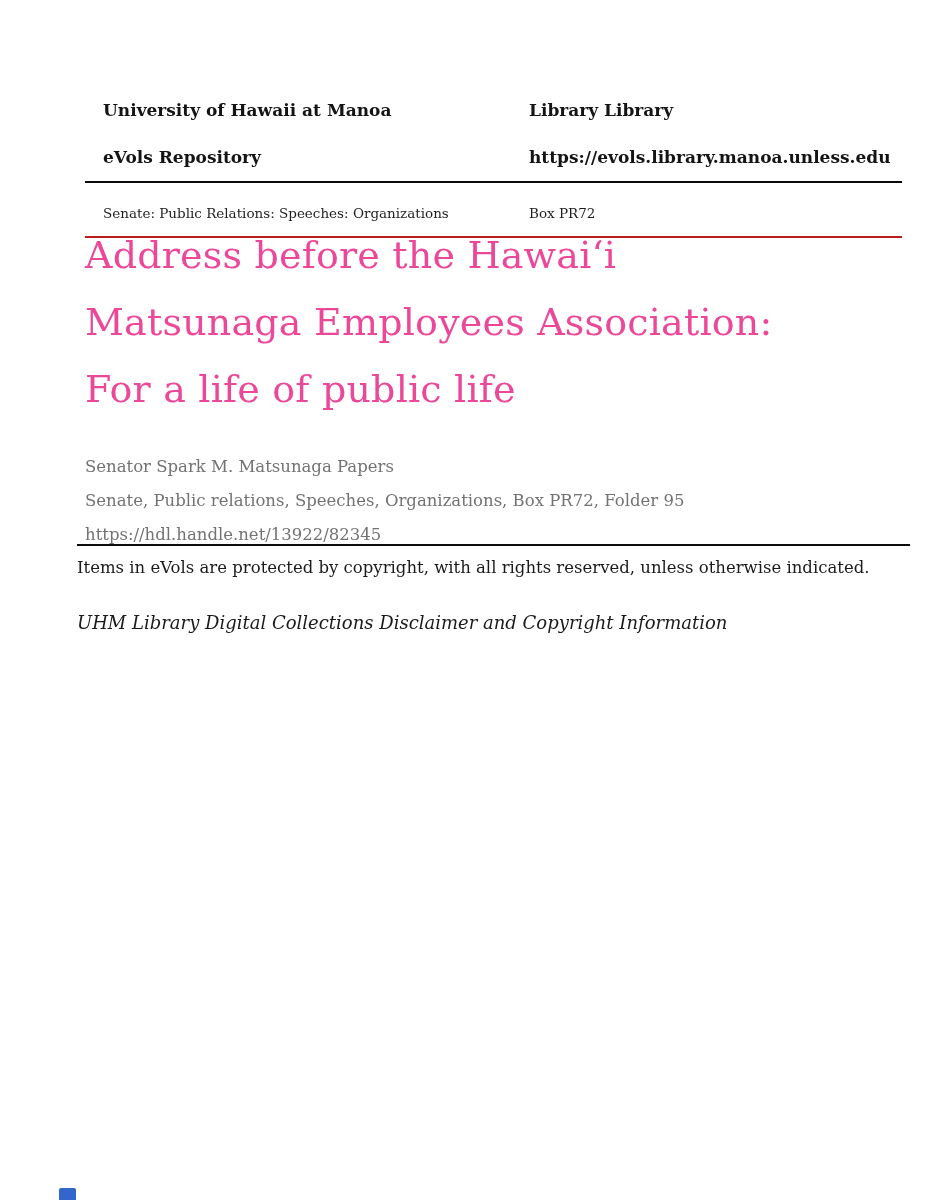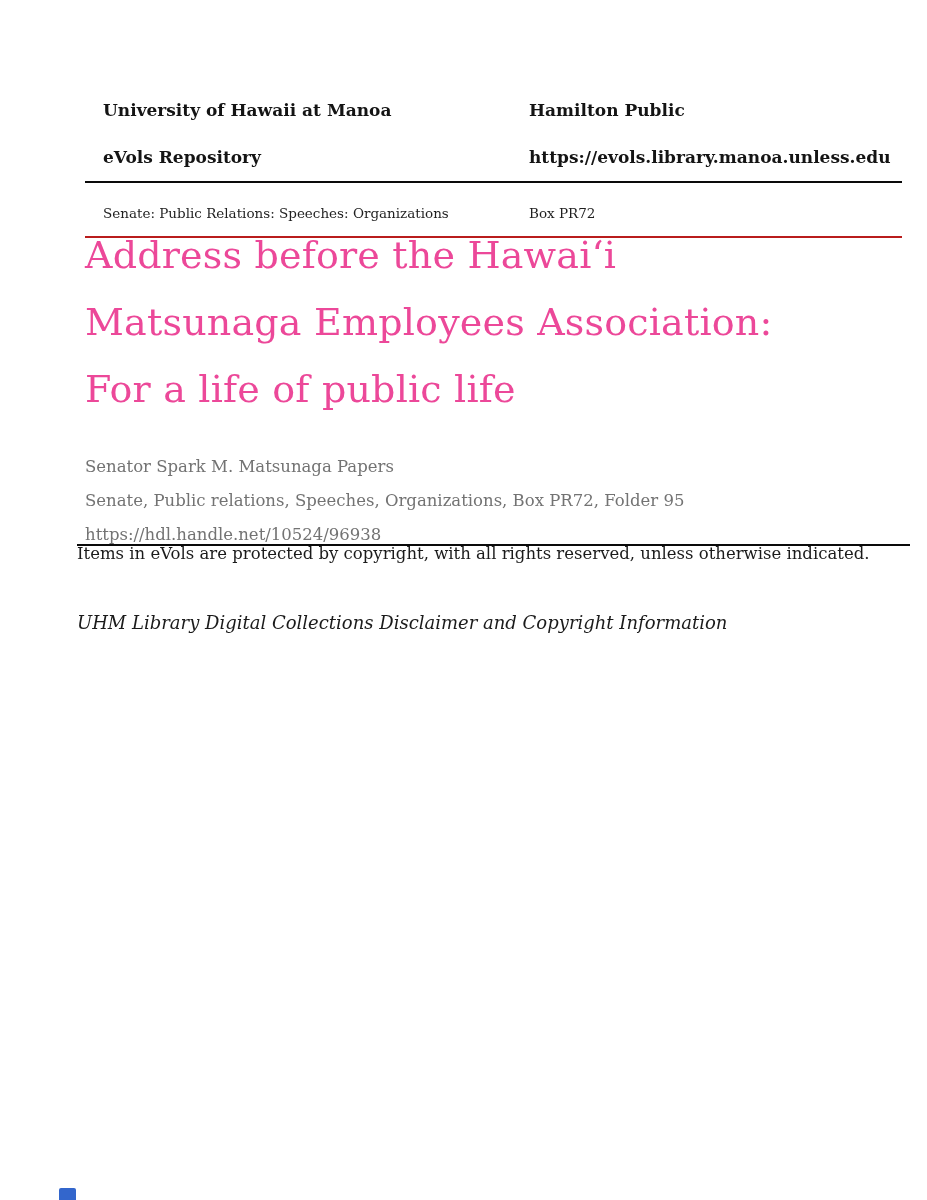--- a/index.html
+++ b/index.html
@@ -61,21 +61,21 @@
     color: #737373;
   }
   .meta-line { white-space: nowrap; }
 
   
   .divider {
     position: absolute; left: 45px; top: 512px; width: 833px; height: 2px;
     background: #0a0a0a; border: 0;
   }
   .rights-line {
-    position: absolute; left: 45px; top: 509px; width: 833px;
+    position: absolute; left: 45px; top: 523px; width: 833px;
     font-size: 16.5px; line-height: 26px; color: #1b1b1b;
     white-space: nowrap;
   }
   .disclaimer-line {
     position: absolute; left: 45px; top: 578px; width: 833px;
     font-size: 18px; line-height: 26px;
     font-style: italic; color: #1b1b1b;
     white-space: nowrap;
   }
 
@@ -87,40 +87,40 @@
   }
 </style>
 </head>
 <body>
 
 <div class="page">
 
   <div class="header-block">
     <div class="hdr-grid">
       <div class="hdr-cell">University of Hawaii at Manoa</div>
-      <div class="hdr-cell">Hamilton Public</div>
+      <div class="hdr-cell">Library Library</div>
       <div class="hdr-cell">eVols Repository</div>
       <div class="hdr-cell">https://evols.library.manoa.unless.edu</div>
     </div>
     <div class="sub-grid">
       <div class="sub-cell">Senate: Public Relations: Speeches: Organizations</div>
       <div class="sub-cell">Box PR72</div>
     </div>
   </div>
 
   <h1 class="doc-title">
     <div class="t-line">Address before the Hawaiʻi</div>
     <div class="t-line">Matsunaga Employees Association:</div>
     <div class="t-line">For a life of public life</div>
   </h1>
 
   <div class="meta-block">
     <div class="meta-line">Senator Spark M. Matsunaga Papers</div>
     <div class="meta-line">Senate, Public relations, Speeches, Organizations, Box PR72, Folder 95</div>
-    <div class="meta-line">https://hdl.handle.net/10524/96938</div>
+    <div class="meta-line">https://hdl.handle.net/13922/82345</div>
   </div>
 
   <div class="divider"></div>
 
   <div class="rights-line">Items in eVols are protected by copyright, with all rights reserved, unless otherwise indicated.</div>
   <div class="disclaimer-line">UHM Library Digital Collections Disclaimer and Copyright Information</div>
 
   <div class="page-marker" style="background: rgb(51, 102, 204);"></div>
 
 </div>

